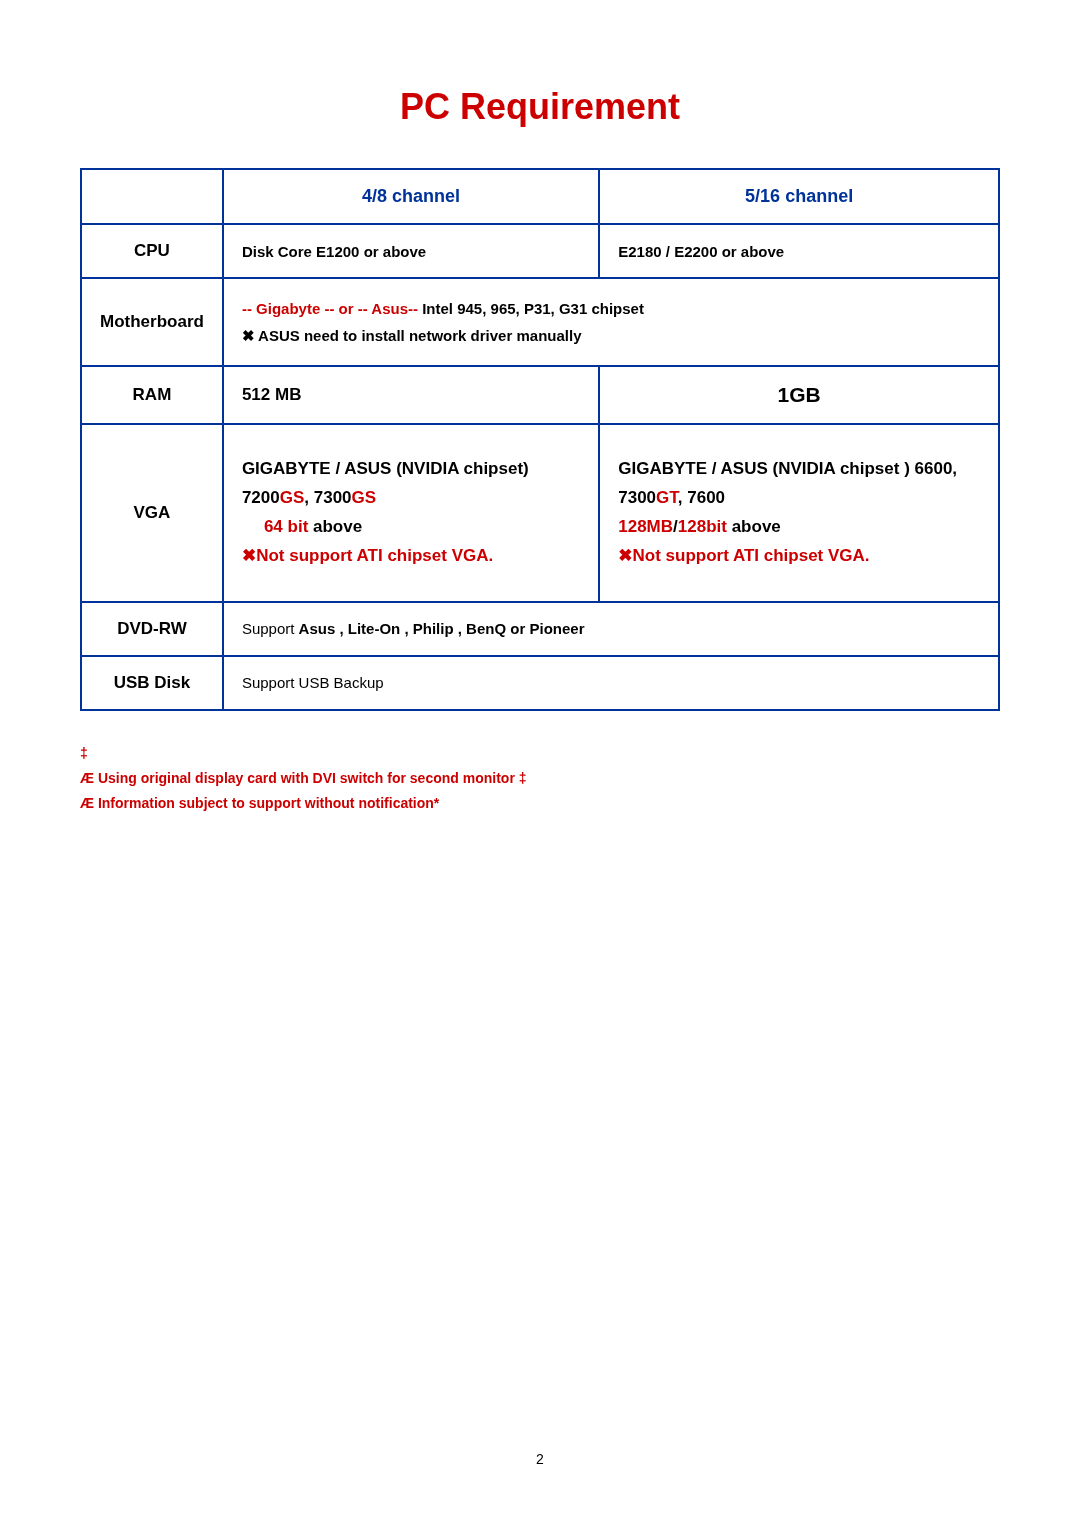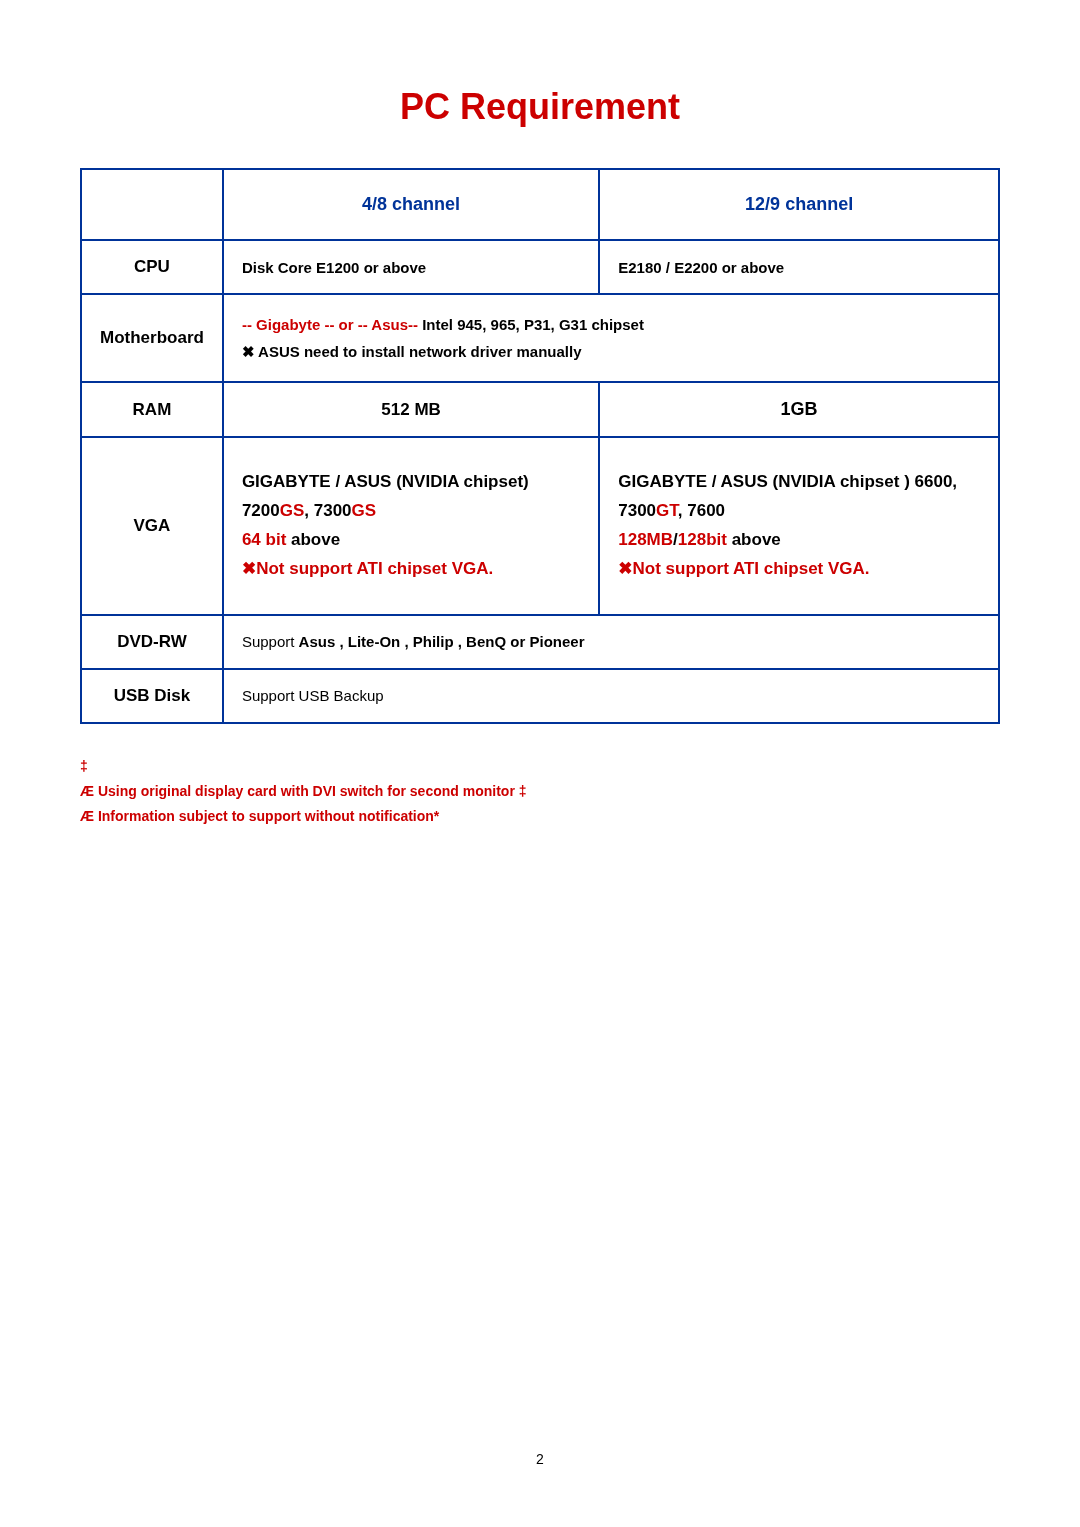--- a/index.html
+++ b/index.html
@@ -41,21 +41,21 @@
       font-weight: bold;
       font-size: 17px;
       color: #000;
     }
 
     .col-channel-header {
       text-align: center;
       font-weight: bold;
       font-size: 18px;
       color: #003399;
-      padding: 24px 18px;
+      padding: 16px 18px;
     }
 
     .col-content {
       font-size: 15px;
       color: #000;
     }
 
     .footnote-section {
       width: 100%;
       margin-top: 30px;
@@ -86,21 +86,21 @@
 <body>
 
 <h1 class="page-title">PC Requirement</h1>
 
 <table>
 
   <tbody>
       <tr class="header-row">
     <td class="col-label"></td>
     <td class="col-channel-header">4/8 channel</td>
-    <td class="col-channel-header">12/9 channel</td>
+    <td class="col-channel-header">5/16 channel</td>
   </tr>
 
   <tr>
     <td class="col-label"><strong>CPU</strong></td>
     <td class="col-content"><strong>Disk Core E1200 or above</strong></td>
     <td class="col-content"><strong>E2180 / E2200 or above</strong></td>
   </tr>
 
   <tr>
     <td class="col-label"><strong>Motherboard</strong></td>
@@ -108,30 +108,30 @@
       <span>
         <span style="color:#cc0000; font-weight:bold;">-- Gigabyte -- or -- Asus--</span>
         <span style="font-weight:bold;"> Intel 945, 965, P31, G31 chipset</span><br>
         <span style="font-weight:bold;">✖ ASUS need to install network driver manually</span>
       </span>
     </td>
   </tr>
 
   <tr>
     <td class="col-label"><strong>RAM</strong></td>
-    <td class="col-content" style="text-align:center; font-weight:bold; font-size:17px;">512 MB</td>
-    <td class="col-content" style="text-align:center; font-weight:bold; font-size:18px;">1GB</td>
+    <td class="col-content" style="text-align:left; font-weight:bold; font-size:17px;">512 MB</td>
+    <td class="col-content" style="text-align:center; font-weight:bold; font-size:21px;">1GB</td>
   </tr>
 
   <tr>
     <td class="col-label"><strong>VGA</strong></td>
     <td class="col-content vga-content" style="padding: 30px 18px;">
       <span>
         <strong>GIGABYTE / ASUS (NVIDIA chipset) 7200<span style="color:#cc0000;">GS</span>, 7300<span style="color:#cc0000;">GS</span></strong><br>
-        <strong><span style="color:#cc0000;">64 bit</span> above</strong><br>
+        <strong><span style="color:#cc0000;margin-left:22px;">64 bit</span> above</strong><br>
         <strong style="color:#cc0000;">✖Not support ATI chipset VGA.</strong>
       </span>
     </td>
     <td class="col-content vga-content" style="padding: 30px 18px;">
       <span>
         <strong>GIGABYTE / ASUS (NVIDIA chipset ) 6600, 7300<span style="color:#cc0000;">GT</span>, 7600</strong><br>
         <strong><span style="color:#cc0000;">128MB</span>/<span style="color:#cc0000;">128bit</span> above</strong><br>
         <strong style="color:#cc0000;">✖Not support ATI chipset VGA.</strong>
       </span>
     </td>

